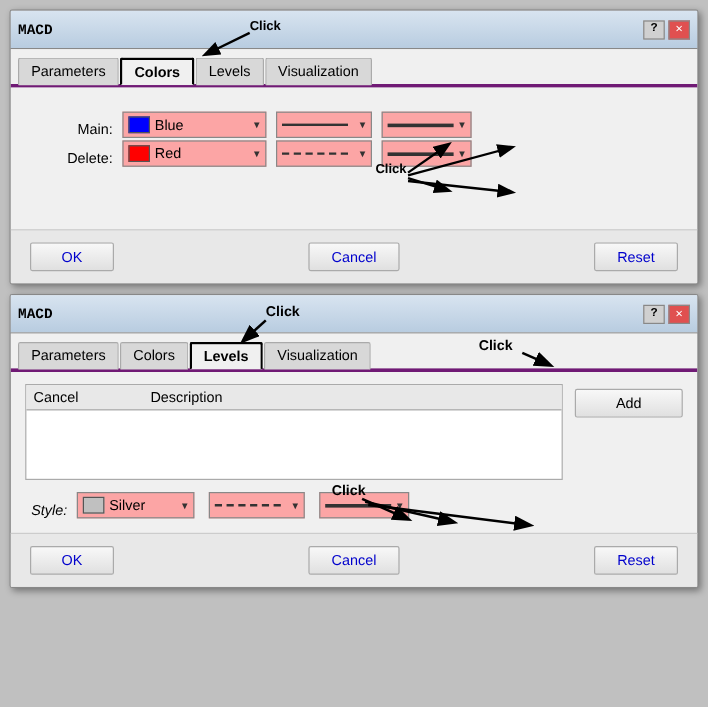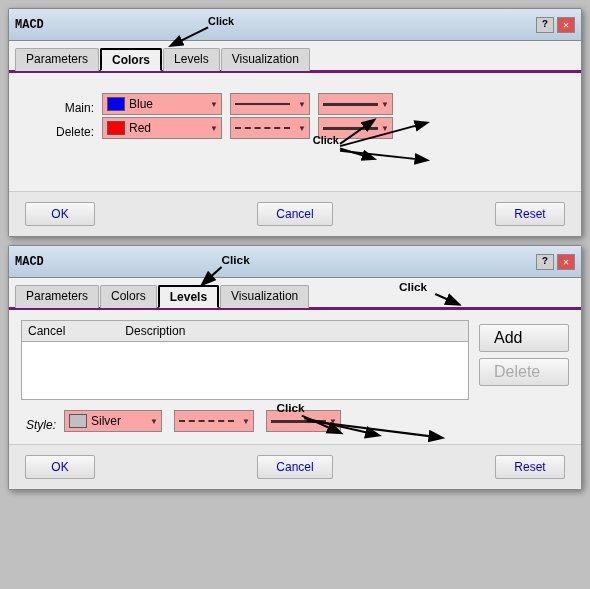--- a/index.html
+++ b/index.html
@@ -220,24 +220,24 @@
       flex-direction: column;
       gap: 6px;
       margin-left: 10px;
     }
 
     .levels-btn {
       padding: 4px 14px;
       border: 1px solid #aaa;
       background: linear-gradient(to bottom, #f8f8f8, #e0e0e0);
       cursor: pointer;
-      font-size: 16px;
+      font-size: 12px;
       border-radius: 2px;
       min-width: 80px;
-      text-align: left;
+      text-align: center;
     }
 
     .levels-btn.disabled {
       color: #aaa;
       cursor: default;
     }
 
     .levels-content {
       display: flex;
       gap: 0;
@@ -398,21 +398,20 @@
             </div>
             <div class="dropdown" style="width:75px;margin-left:4px;">
               <span class="line-preview-thick"></span>
               <span class="dropdown-arrow">▼</span>
             </div>
           </div>
         </div>
 
         <div class="levels-buttons" style="padding-top:4px;min-width:90px;">
           <button class="levels-btn">Add</button>
-          <button class="levels-btn disabled">Delete</button>
         </div>
       </div>
     </div>
 
     <div class="dialog-footer">
       <button class="footer-btn">OK</button>
       <button class="footer-btn">Cancel</button>
       <button class="footer-btn">Reset</button>
     </div>
   </div>

